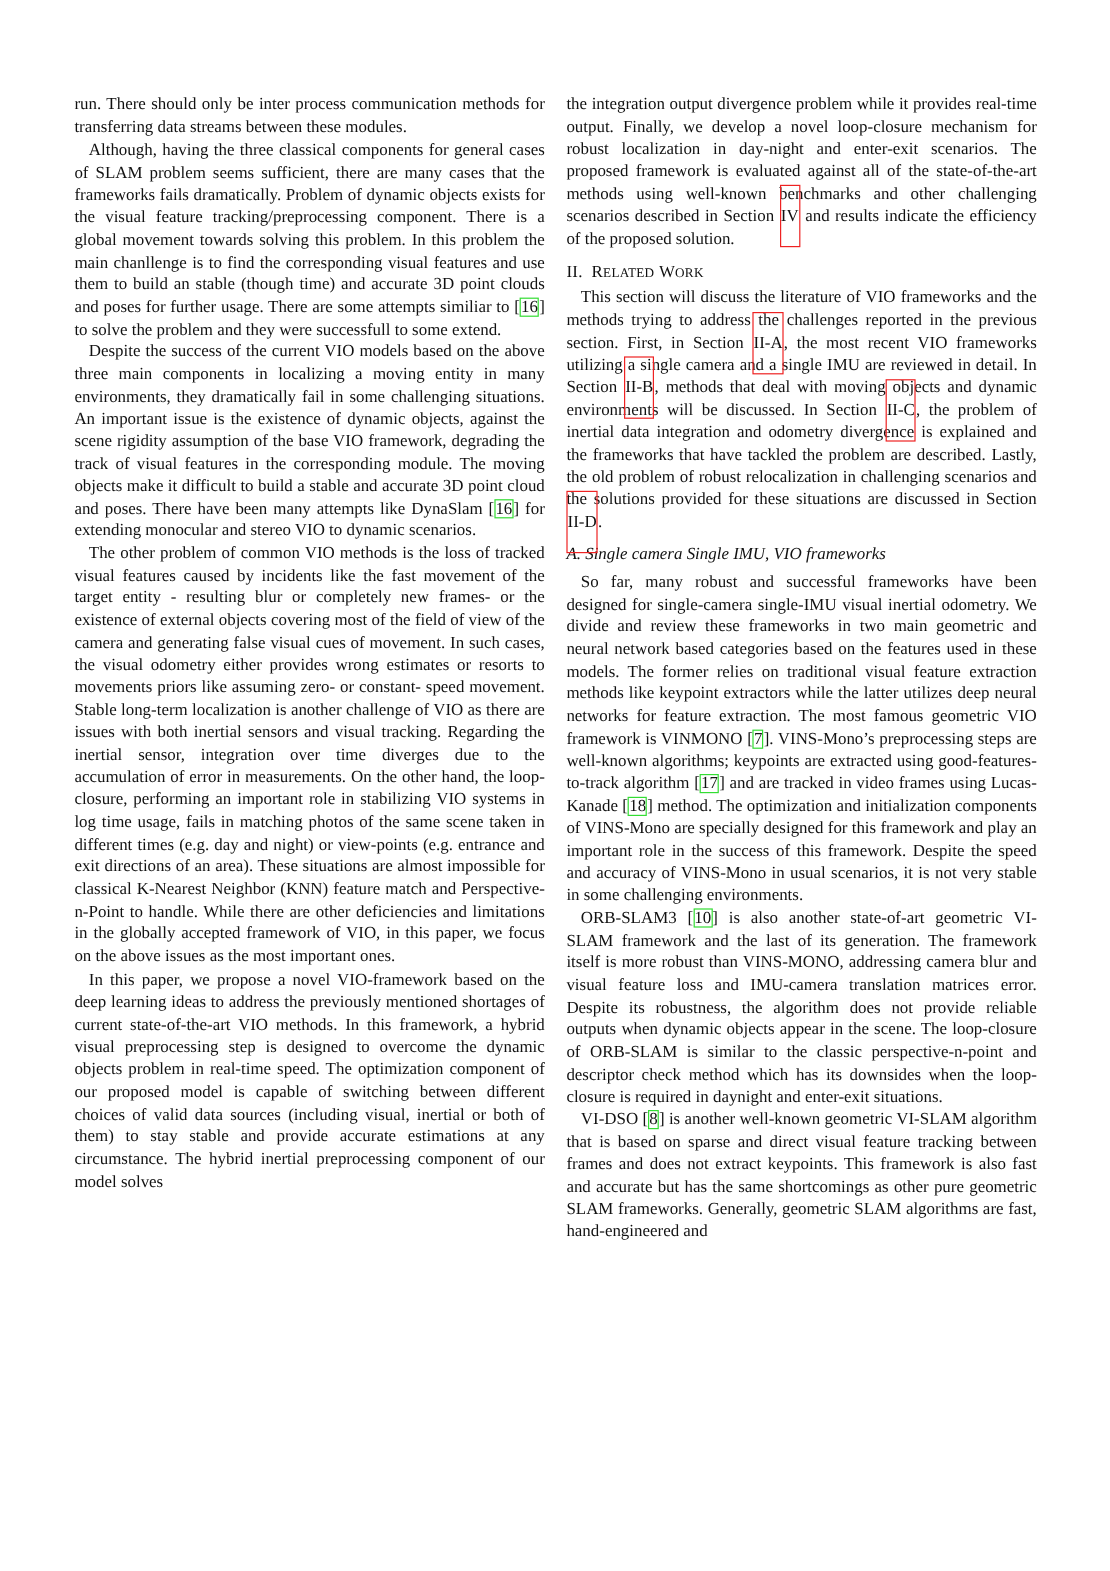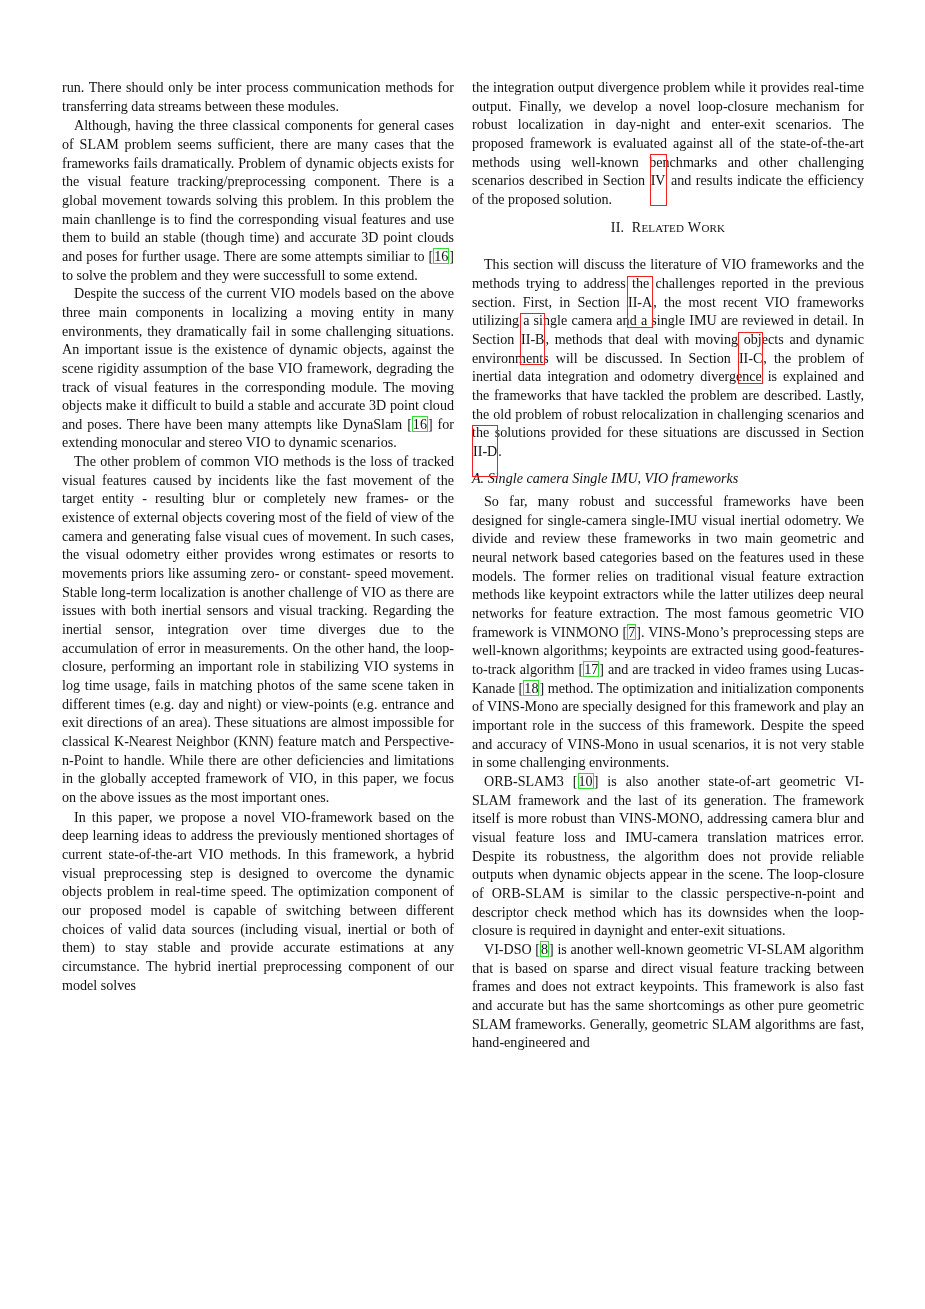--- a/index.html
+++ b/index.html
@@ -34,22 +34,21 @@
       margin: 0;
       text-indent: 12px;
     }
     .para.noindent {
       text-indent: 0;
     }
     .para.gap-before {
       margin-top: 1px;
     }
     .section-title {
-      text-align: center;
-      margin: 9px 0 18px 0;
+      margin: 9px 0 2px 0;
       font-size: 14.1px;
       letter-spacing: 0.2px;
     }
     .section-title .sc-big { font-size: 14.1px; }
     .section-title .sc-small { font-size: 11px; }
     .subsection-title {
       font-style: italic;
       margin: 9px 0 4px 0;
       text-indent: 0;
     }

